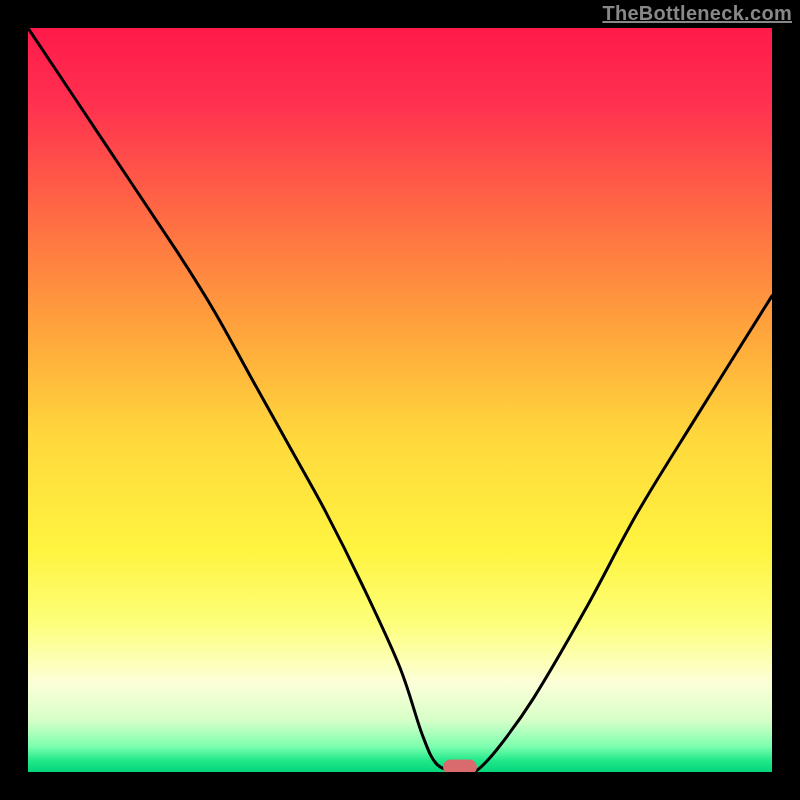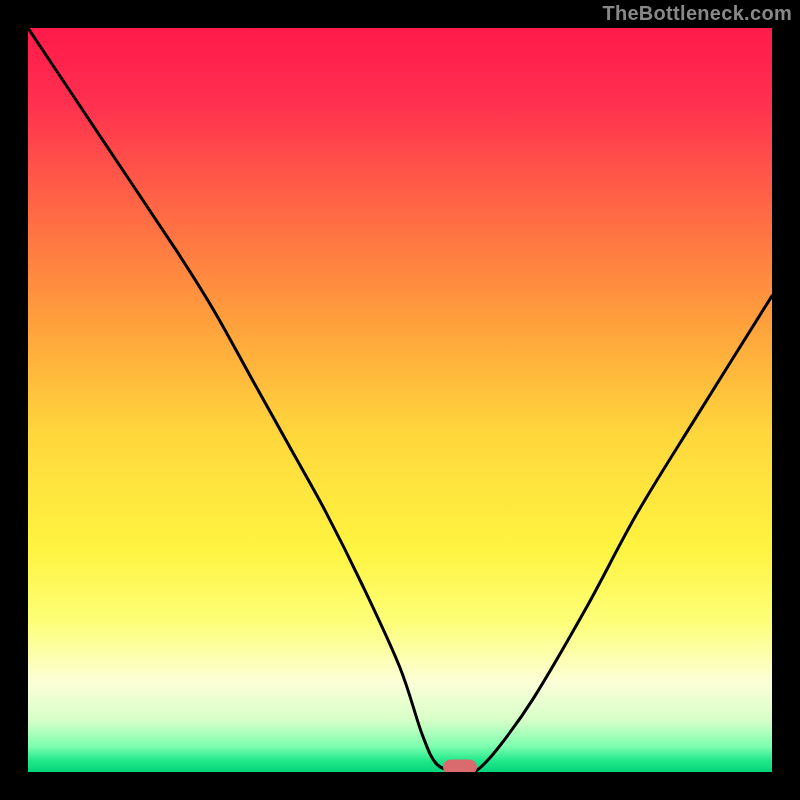--- a/index.html
+++ b/index.html
@@ -19,20 +19,21 @@
   }
   .watermark {
     position: absolute;
     top: 2px;
     right: 8px;
     color: #888;
     font-size: 20px;
     font-weight: bold;
     z-index: 10;
     letter-spacing: 0.3px;
+    text-decoration: underline;
   }
   .plot-area {
     position: absolute;
     left: 28px;
     top: 28px;
     width: 744px;
     height: 744px;
     overflow: hidden;
   }
   .gradient-bg {

